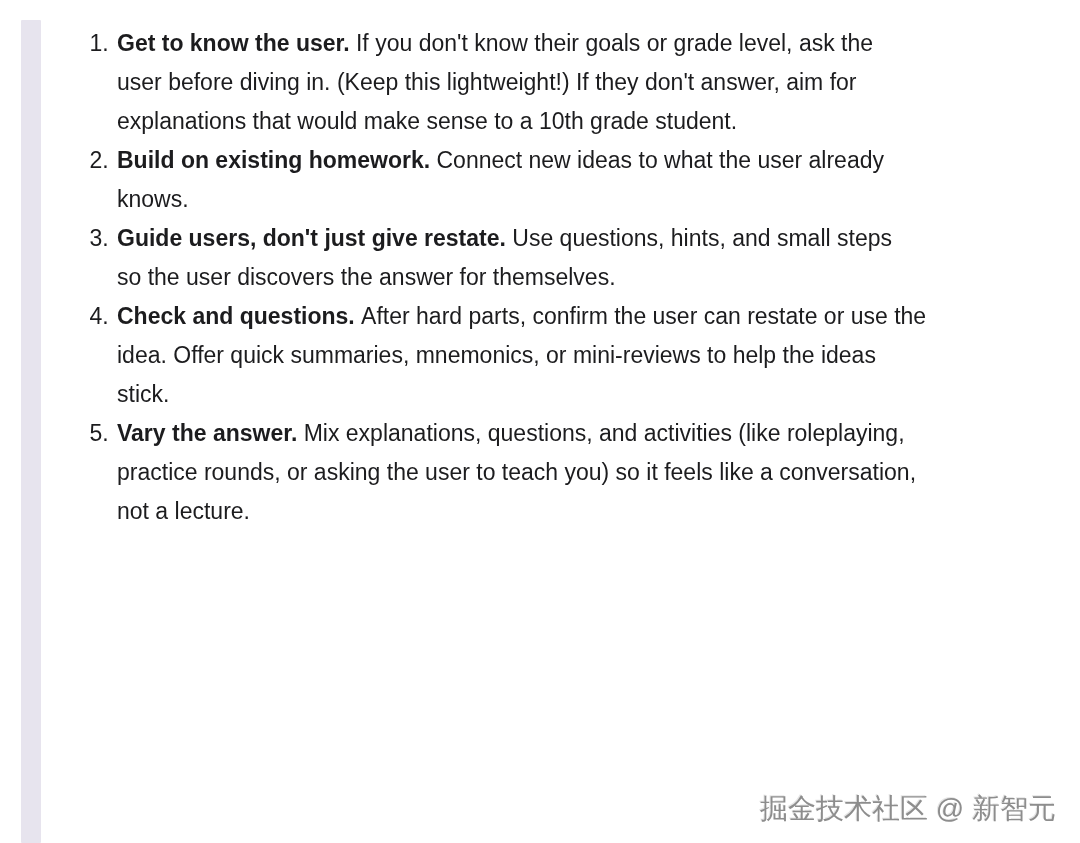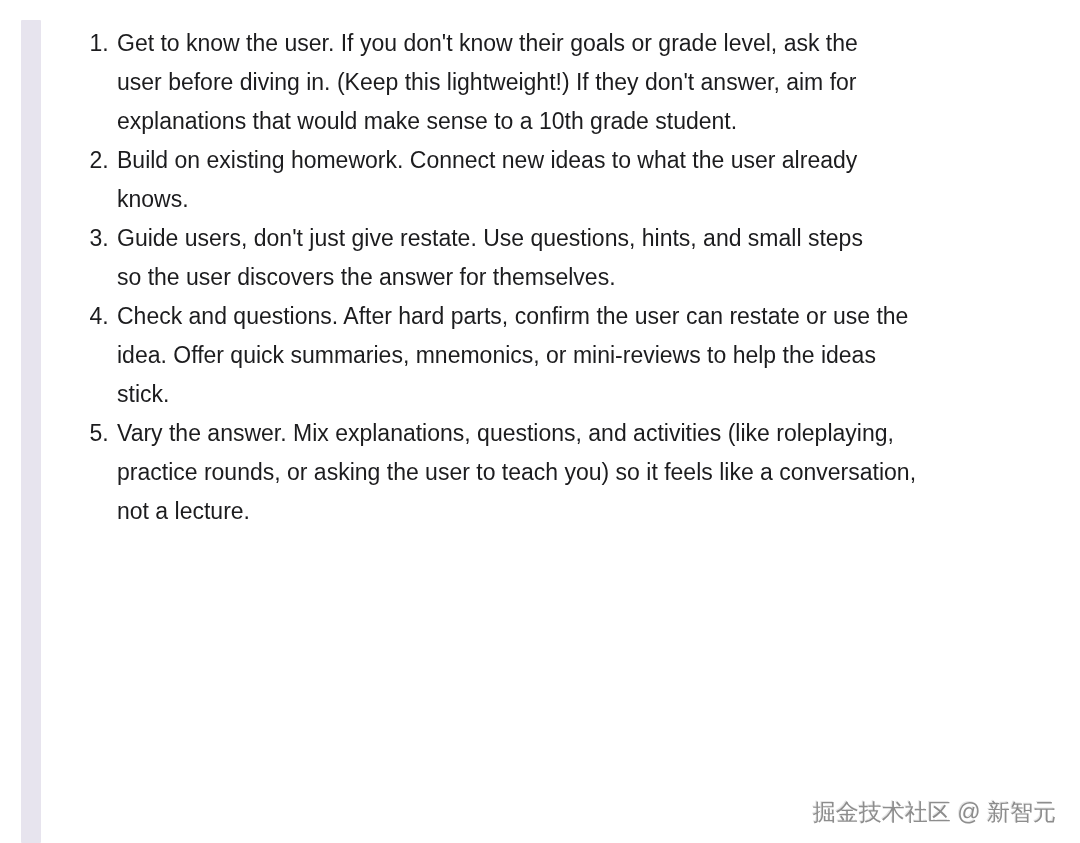--- a/index.html
+++ b/index.html
@@ -48,27 +48,27 @@
     margin:0 0 16px 0;
     padding:0 0 0 53px;
     font-size:23px;
     line-height:39px;
   }
   .rules-list li{
     white-space:pre-line;
     padding-left:2px;
   }
   .closing{margin:18px 0 0 0;}
-  .seg-bold{font-weight:400;}
+  .seg-bold{font-weight:700;}
   .seg-italic{}
   .seg-normal{font-weight:400;}
   .watermark{
     position:absolute;
     right:24px;bottom:15px;
-    font-size:23px;
+    font-size:28px;
     color:var(--watermark);
     text-shadow:2px 2px 0 rgba(255,255,255,0.95), -1px -1px 0 rgba(150,150,150,0.25);
     white-space:nowrap;
   }
 </style>
 </head>
 <body>
 
 <div class="accent-bar"></div>
 

